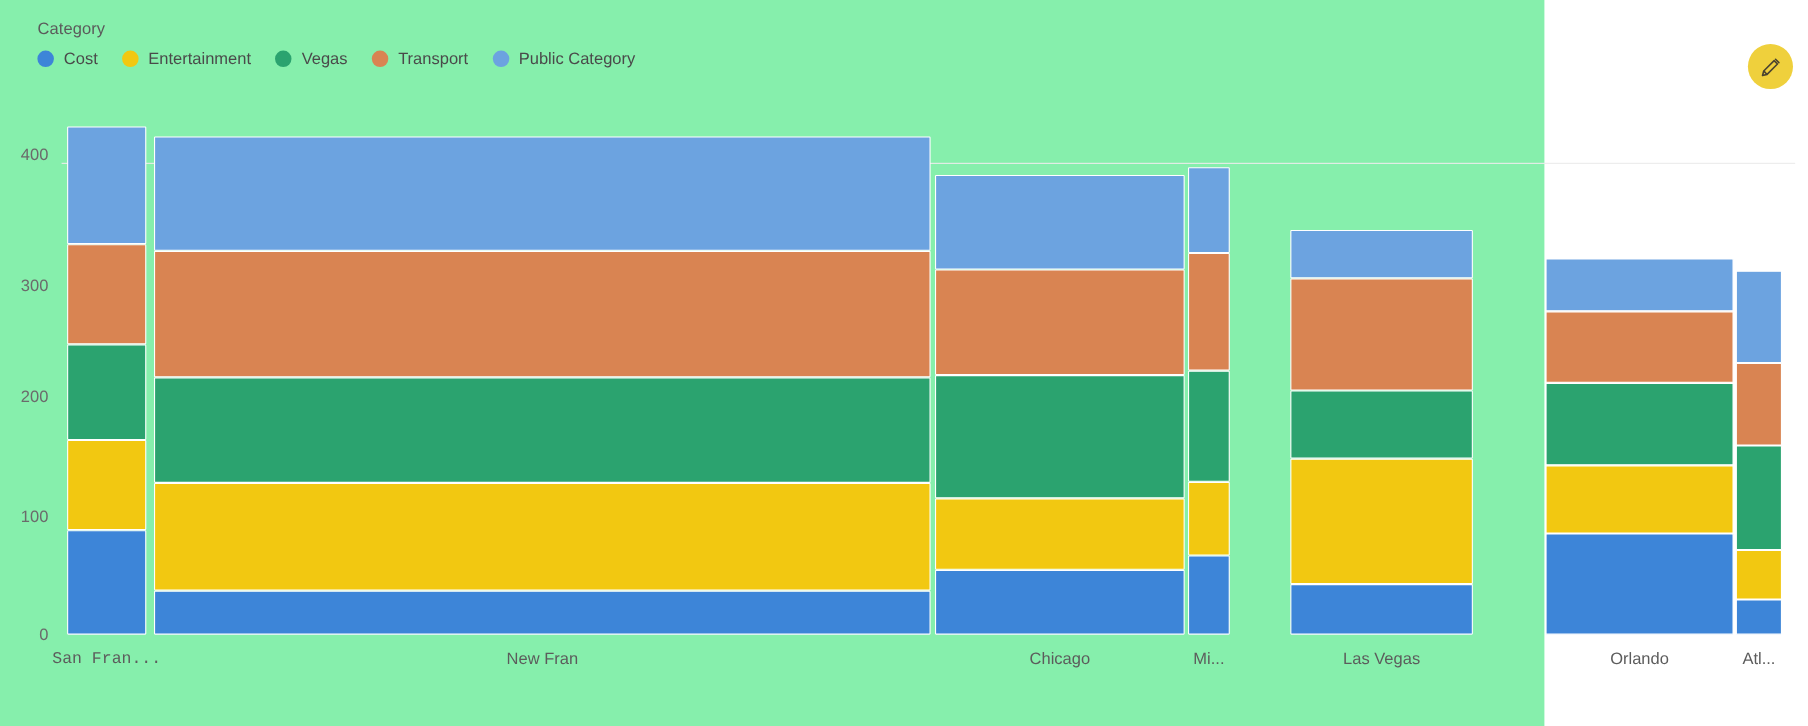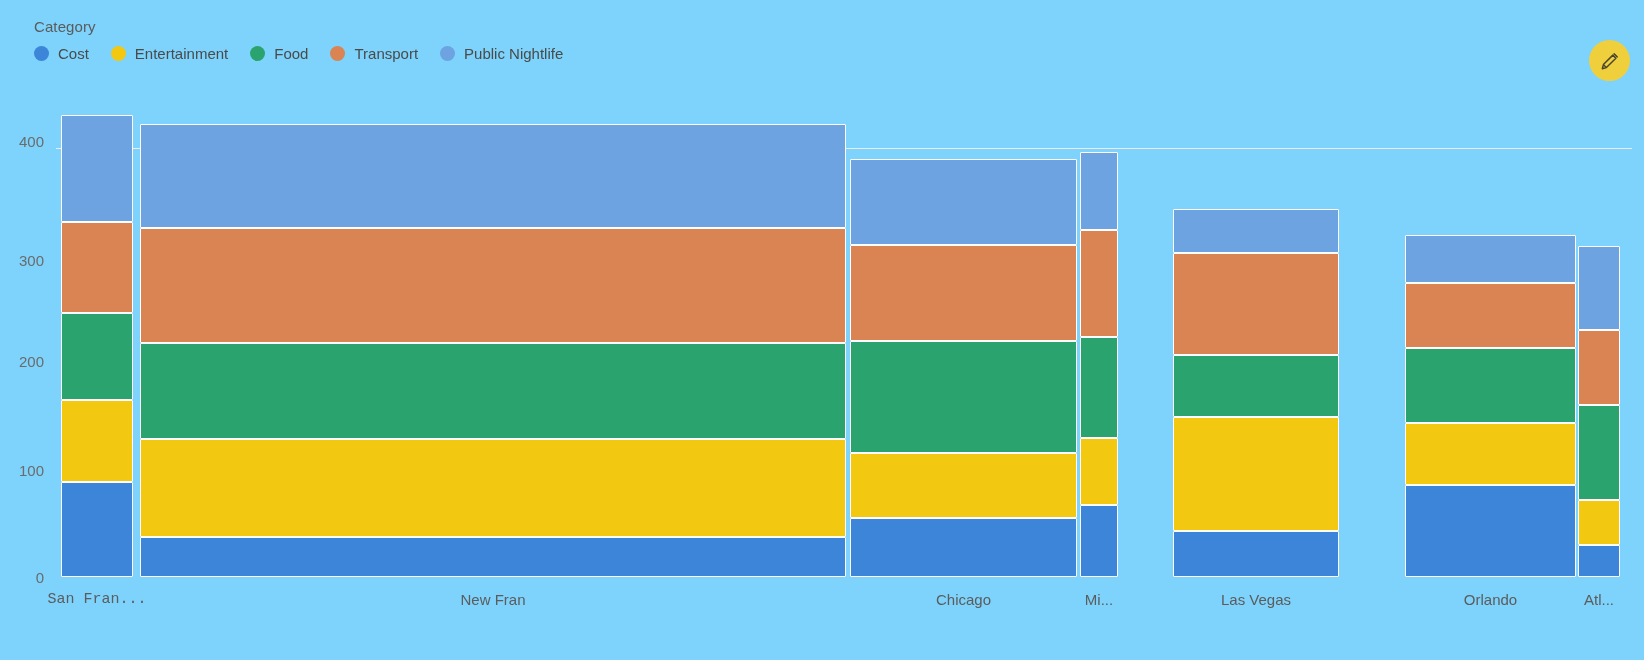--- a/index.html
+++ b/index.html
@@ -6,23 +6,23 @@
   * { box-sizing: border-box; }
   html, body {
     margin: 0; padding: 0;
     background: #ffffff;
     width: 1644px; height: 660px;
     overflow: hidden;
     font-family: "Liberation Sans", sans-serif;
   }
   #app {
     position: relative;
-    width: 1644px;
+    width: 1404px;
     height: 660px;
-    background: #7dd3fc;
+    background: #86efac;
   }
 
   
   #legend-block {
     position: absolute;
     left: 34px;
     top: 18px;
   }
   #legend-title {
     font-size: 15px;
@@ -127,29 +127,29 @@
         <div class="legend-item">
           <span class="legend-dot" style="background: rgb(61, 133, 216);"></span>
           <span class="legend-label">Cost</span>
         </div>
         <div class="legend-item">
           <span class="legend-dot" style="background: rgb(242, 200, 17);"></span>
           <span class="legend-label">Entertainment</span>
         </div>
         <div class="legend-item">
           <span class="legend-dot" style="background: rgb(43, 163, 111);"></span>
-          <span class="legend-label">Food</span>
+          <span class="legend-label">Vegas</span>
         </div>
         <div class="legend-item">
           <span class="legend-dot" style="background: rgb(217, 132, 82);"></span>
           <span class="legend-label">Transport</span>
         </div>
         <div class="legend-item">
           <span class="legend-dot" style="background: rgb(108, 163, 224);"></span>
-          <span class="legend-label">Public Nightlife</span>
+          <span class="legend-label">Public Category</span>
         </div>
       </div>
   </div>
 
   <button id="edit-button" title="Edit">
     <span>
       <svg width="22" height="22" viewBox="0 0 24 24" fill="none" stroke="#4b4430" stroke-width="1.6" stroke-linecap="round" stroke-linejoin="round">
         <path d="M16.5 4.2 19.8 7.5"></path>
         <path d="M15.1 5.6 4.8 15.9 3.6 20.4 8.1 19.2 18.4 8.9z"></path>
         <path d="M5.2 16.3 7.7 18.8"></path>

